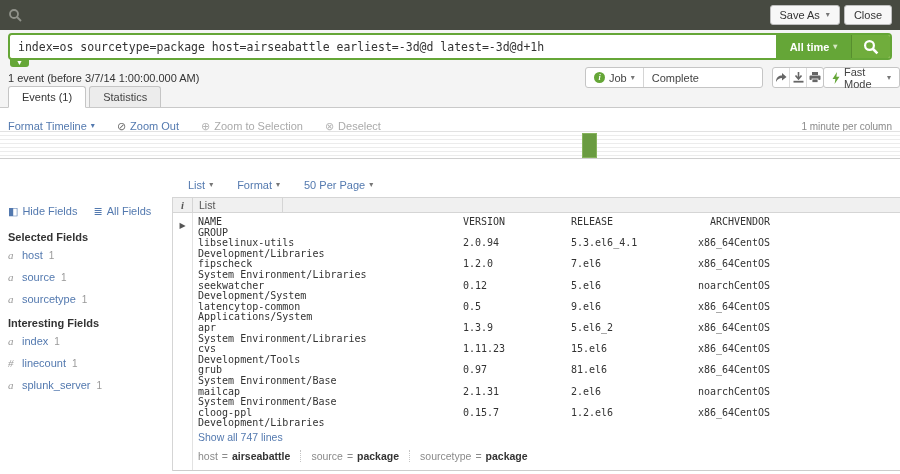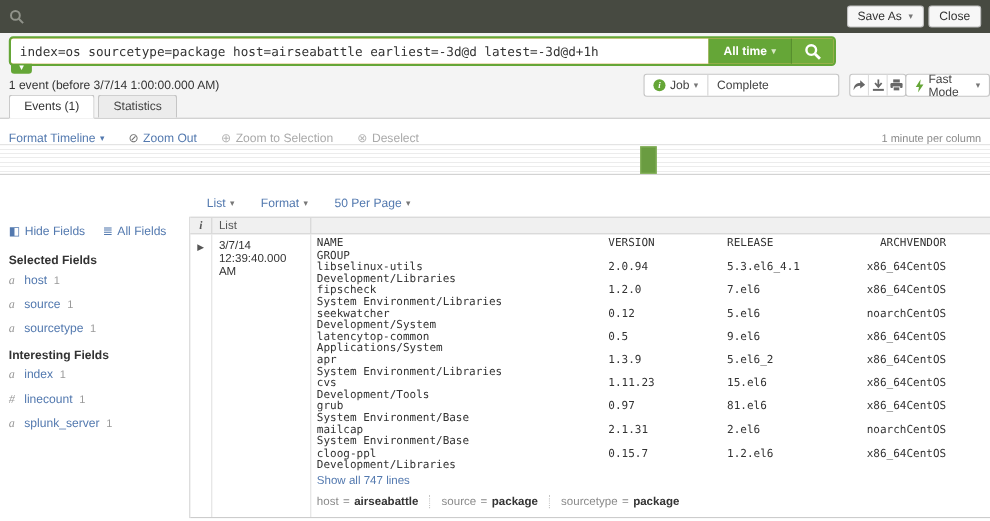--- a/index.html
+++ b/index.html
@@ -13,21 +13,21 @@
   .page-title { color:#fff; font-size:17px; font-weight:400; letter-spacing:.2px; }
   .tb-buttons { margin-left:auto; display:flex; gap:4px; }
   .btn { background:#f7f7f7; border:1px solid #bfbfbf; border-radius:3px; height:20px; padding:0 9px; font-size:11px; color:#333; display:inline-flex; align-items:center; gap:4px; cursor:pointer; }
   .caret { font-size:8px; color:#777; line-height:1; }
   .btn .caret { margin-left:2px; }
 
   
   .grayzone { position:absolute; left:0; top:30px; width:900px; height:78px; background:#f4f4f4; border-bottom:1px solid #c9c9c9; }
 
   
-  .searchbar { position:absolute; left:8px; top:3px; width:752px; height:27px; border:2px solid #65a637; border-radius:4px; background:#fdba74; display:flex; overflow:hidden; }
+  .searchbar { position:absolute; left:8px; top:3px; width:884px; height:27px; border:2px solid #65a637; border-radius:4px; background:#fef9c3; display:flex; overflow:hidden; }
   .search-input { flex:1; border:none; outline:none; background:#fff; font-family:"DejaVu Sans Mono", monospace; font-size:11.5px; color:#333; padding:0 8px; border-radius:2px 0 0 2px; }
   .time-picker { width:76px; background:#65a637; color:#fff; display:flex; align-items:center; justify-content:center; gap:4px; font-size:11px; font-weight:700; cursor:pointer; border-right:1px solid #578e2e; }
   .time-picker .caret { color:#d7e8c4; }
   .search-go { width:38px; background:#70ad3c; display:flex; align-items:center; justify-content:center; cursor:pointer; }
   .query-expander { position:absolute; left:10px; top:28px; width:19px; height:9px; background:#65a637; border-radius:0 0 3px 3px; display:flex; align-items:center; justify-content:center; cursor:pointer; }
   .query-expander span { color:#fff; font-size:7px; line-height:1; }
 
   
   .status-row { position:absolute; left:0; top:36px; width:900px; height:24px; }
   .event-count { position:absolute; left:8px; top:6px; font-size:11px; color:#333; }
@@ -287,24 +287,20 @@
 
   <div class="etable">
     <div class="ehead">
       <div class="col-i">
           <span class="ihead">i</span>
         </div>
       <div class="col-time">List</div>
     </div>
     <div class="ebody">
       <div class="b-i"><span class="expand-caret">▶</span></div>
-      <div class="b-time">
-        <div>3/7/14</div>
-        <div>12:39:40.000 AM</div>
-      </div>
       <div class="b-event">
         <div class="pkg-wrap" id="pkg-wrap"><div class="pkg-row"><span class="pc-name">NAME</span><span class="pc-ver">VERSION</span><span class="pc-rel">RELEASE</span><span class="pc-arch">ARCH</span><span class="pc-ven">VENDOR</span></div><div class="pkg-group">GROUP</div><div class="pkg-row"><span class="pc-name">libselinux-utils</span><span class="pc-ver">2.0.94</span><span class="pc-rel">5.3.el6_4.1</span><span class="pc-arch">x86_64</span><span class="pc-ven">CentOS</span></div><div class="pkg-group">Development/Libraries</div><div class="pkg-row"><span class="pc-name">fipscheck</span><span class="pc-ver">1.2.0</span><span class="pc-rel">7.el6</span><span class="pc-arch">x86_64</span><span class="pc-ven">CentOS</span></div><div class="pkg-group">System Environment/Libraries</div><div class="pkg-row"><span class="pc-name">seekwatcher</span><span class="pc-ver">0.12</span><span class="pc-rel">5.el6</span><span class="pc-arch">noarch</span><span class="pc-ven">CentOS</span></div><div class="pkg-group">Development/System</div><div class="pkg-row"><span class="pc-name">latencytop-common</span><span class="pc-ver">0.5</span><span class="pc-rel">9.el6</span><span class="pc-arch">x86_64</span><span class="pc-ven">CentOS</span></div><div class="pkg-group">Applications/System</div><div class="pkg-row"><span class="pc-name">apr</span><span class="pc-ver">1.3.9</span><span class="pc-rel">5.el6_2</span><span class="pc-arch">x86_64</span><span class="pc-ven">CentOS</span></div><div class="pkg-group">System Environment/Libraries</div><div class="pkg-row"><span class="pc-name">cvs</span><span class="pc-ver">1.11.23</span><span class="pc-rel">15.el6</span><span class="pc-arch">x86_64</span><span class="pc-ven">CentOS</span></div><div class="pkg-group">Development/Tools</div><div class="pkg-row"><span class="pc-name">grub</span><span class="pc-ver">0.97</span><span class="pc-rel">81.el6</span><span class="pc-arch">x86_64</span><span class="pc-ven">CentOS</span></div><div class="pkg-group">System Environment/Base</div><div class="pkg-row"><span class="pc-name">mailcap</span><span class="pc-ver">2.1.31</span><span class="pc-rel">2.el6</span><span class="pc-arch">noarch</span><span class="pc-ven">CentOS</span></div><div class="pkg-group">System Environment/Base</div><div class="pkg-row"><span class="pc-name">cloog-ppl</span><span class="pc-ver">0.15.7</span><span class="pc-rel">1.2.el6</span><span class="pc-arch">x86_64</span><span class="pc-ven">CentOS</span></div><div class="pkg-group">Development/Libraries</div></div>
         <span class="show-all">Show all 747 lines</span>
         <div class="evt-fields" id="evt-fields">
             <span class="evt-field">
               <span class="efk">host</span>
               <span class="efe">=</span>
               <span class="efv">airseabattle</span>
             </span>
             <span class="evt-field">

